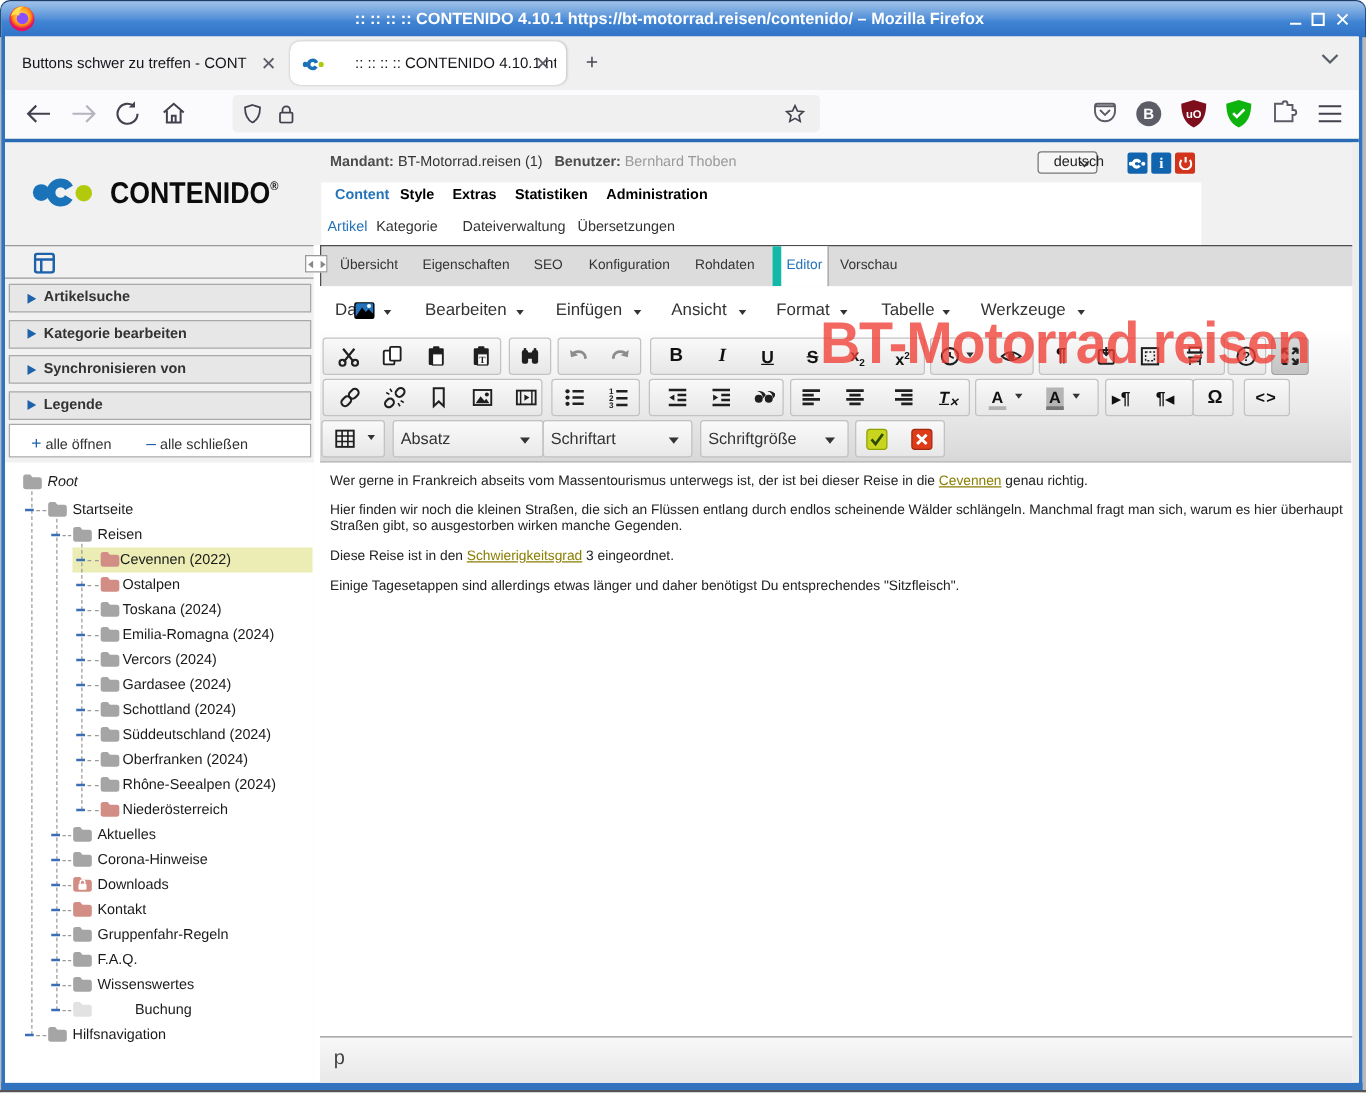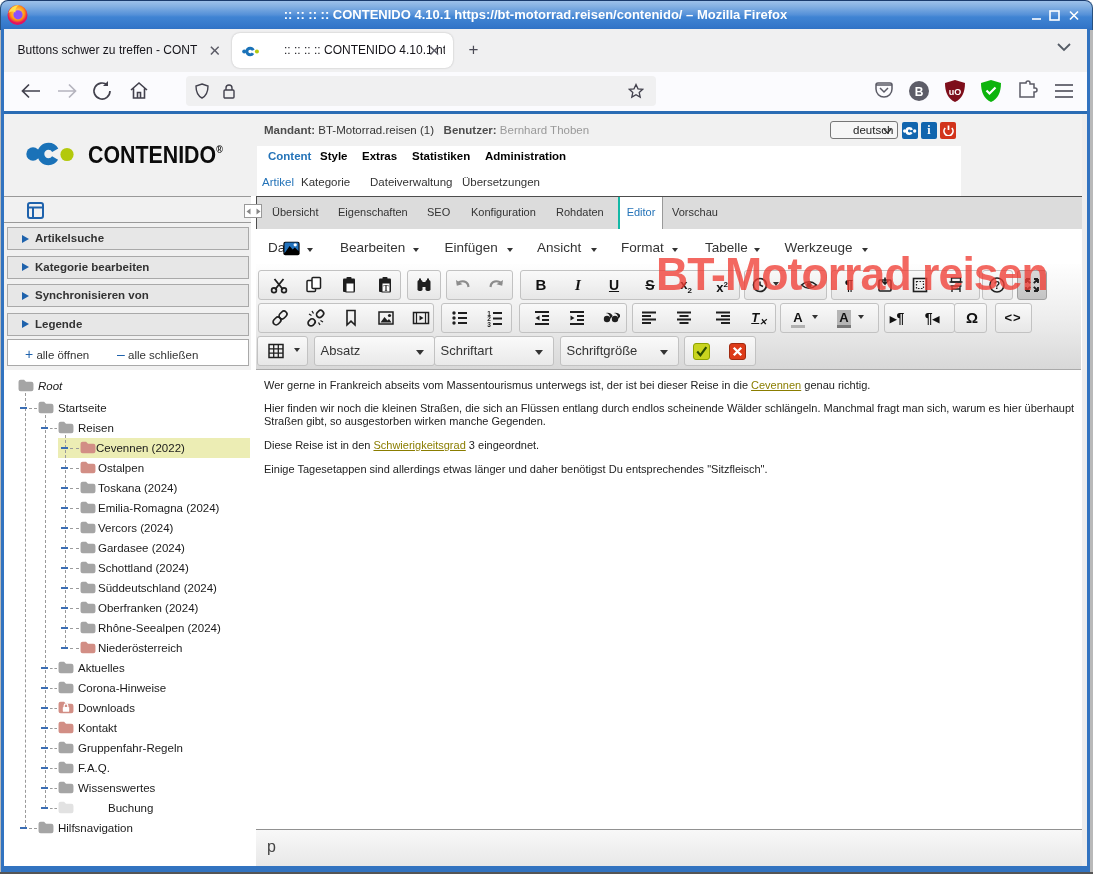--- a/index.html
+++ b/index.html
@@ -40,21 +40,21 @@
 .exp { position:absolute; width:7px; height:2px; background:#3a6db3; }
 #hilite { left:58px; top:438px; width:192px; height:20px; background:#ecedb4; }
 #splitter { left:244px; top:204px; width:18px; height:14px; background:#fff; border:1px solid #999; z-index:5; }
 #mandantrow { font-size:11.5px; color:#333; top:124px; }
 #whiteband { left:257px; top:146px; width:704px; height:50px; background:#fff; }
 .menu1 { top:150px; font-size:11.5px; font-weight:bold; color:#000; }
 .menu2 { top:176px; font-size:11.5px; color:#333; }
 .blue { color:#2473b8 !important; }
 #tabrow { left:256px; top:196px; width:826px; height:33px; background:#dcdcdc; border-top:1.5px solid #4d4d4d; border-left:1.5px solid #4d4d4d; }
 .mtab { position:absolute; top:9px; font-size:11px; color:#333; }
-#edtab { left:361px; top:0px; width:45px; height:31.5px; background:#fff; border-left:2px solid #14b8a6; border-right:1px solid #999; text-align:center; line-height:31px; color:#2473b8; font-size:11px; }
+#edtab { left:361px; top:0px; width:45px; height:31.5px; background:#fff; border-left:7px solid #14b8a6; border-right:1px solid #999; text-align:center; line-height:31px; color:#2473b8; font-size:11px; }
 #editor { left:256px; top:229px; width:826px; height:637px; background:#fff; }
 #menubar { position:absolute; left:0; top:0; width:826px; height:35px; }
 .mi { position:absolute; top:11px; font-size:13.5px; color:#333; }
 .mcaret { position:absolute; width:0; height:0; border-top:4px solid #333; border-left:3.5px solid transparent; border-right:3.5px solid transparent; }
 #toolbars { position:absolute; left:0; top:35px; width:825px; height:106px; background:linear-gradient(180deg,#fefefe 0%,#ececec 55%,#d8d8d8 100%); border-bottom:1px solid #aaa; }
 .grp { position:absolute; border:1px solid #c2c2c2; border-radius:3px; background:linear-gradient(180deg,#f9f9f9, #e7e7e7); }
 .ic { position:absolute; }
 .sel { position:absolute; border:1px solid #c2c2c2; border-radius:3px; background:linear-gradient(180deg,#fafafa,#e9e9e9); font-size:13px; color:#333; padding-left:6px; line-height:28px; }
 .selcaret { position:absolute; top:13px; width:0; height:0; border-top:5px solid #333; border-left:4px solid transparent; border-right:4px solid transparent; }
 .para { position:absolute; left:264px; font-size:11px; line-height:13px; color:#222; width:814px; }
@@ -323,21 +323,21 @@
     </svg>
 <div class="trow" style="left:58px;top:818px;">Hilfsnavigation</div>
 </div>
 <div class="abs" id="splitter">
  <svg width="17" height="13" viewBox="0 0 17 13">
       <path d="M5.5 3.5 v6 l-4 -3 z" fill="#888"></path>
       <path d="M11.5 3.5 v6 l4 -3 z" fill="#888"></path>
     </svg>
 </div>
 <div class="abs" id="mandantrow" style="left:264px"><b style="color:#4d4d4d">Mandant:</b> BT-Motorrad.reisen (1) &nbsp;&nbsp;<b style="color:#4d4d4d">Benutzer:</b> <span style="color:#999">Bernhard Thoben</span></div>
-<div class="abs" style="left:830px;top:121px;width:68px;height:18px;border:1px solid #767676;border-radius:3px;background:#f6f6f6;font-size:11.5px;color:#222;line-height:17px;padding-left:22px;">deutsch <svg style="position:absolute;right:5px;top:5px" width="9" height="8" viewBox="0 0 9 8">
+<div class="abs" style="left:830px;top:121px;width:48px;height:18px;border:1px solid #767676;border-radius:3px;background:#f6f6f6;font-size:11.5px;color:#222;line-height:17px;padding-left:12px;">deutsch <svg style="position:absolute;right:5px;top:5px" width="9" height="8" viewBox="0 0 9 8">
       <path d="M1 2 l3.5 4 3.5 -4" stroke="#333" stroke-width="1.4" fill="none"></path>
     </svg></div>
 <div class="abs" style="left:902px;top:122px;width:16px;height:17px;background:#1165ae;border-radius:2px;">
   <svg style="position:absolute;left:1px;top:3.5px" width="14" height="10" viewBox="0 0 42 26">
       <circle cx="5" cy="13" r="5" fill="#fff"></circle>
       <circle cx="19" cy="13" r="8" fill="none" stroke="#fff" stroke-width="7.5" stroke-dasharray="41.5 8.8" stroke-dashoffset="45.9"></circle>
       <circle cx="35" cy="13" r="5" fill="#fff"></circle>
     </svg>
 </div>
 <div class="abs" style="left:921px;top:122px;width:16px;height:17px;background:#1165ae;border-radius:2px;color:#fff;font-weight:bold;font-size:12px;text-align:center;line-height:17px;font-family:'Liberation Serif',serif">i</div>

